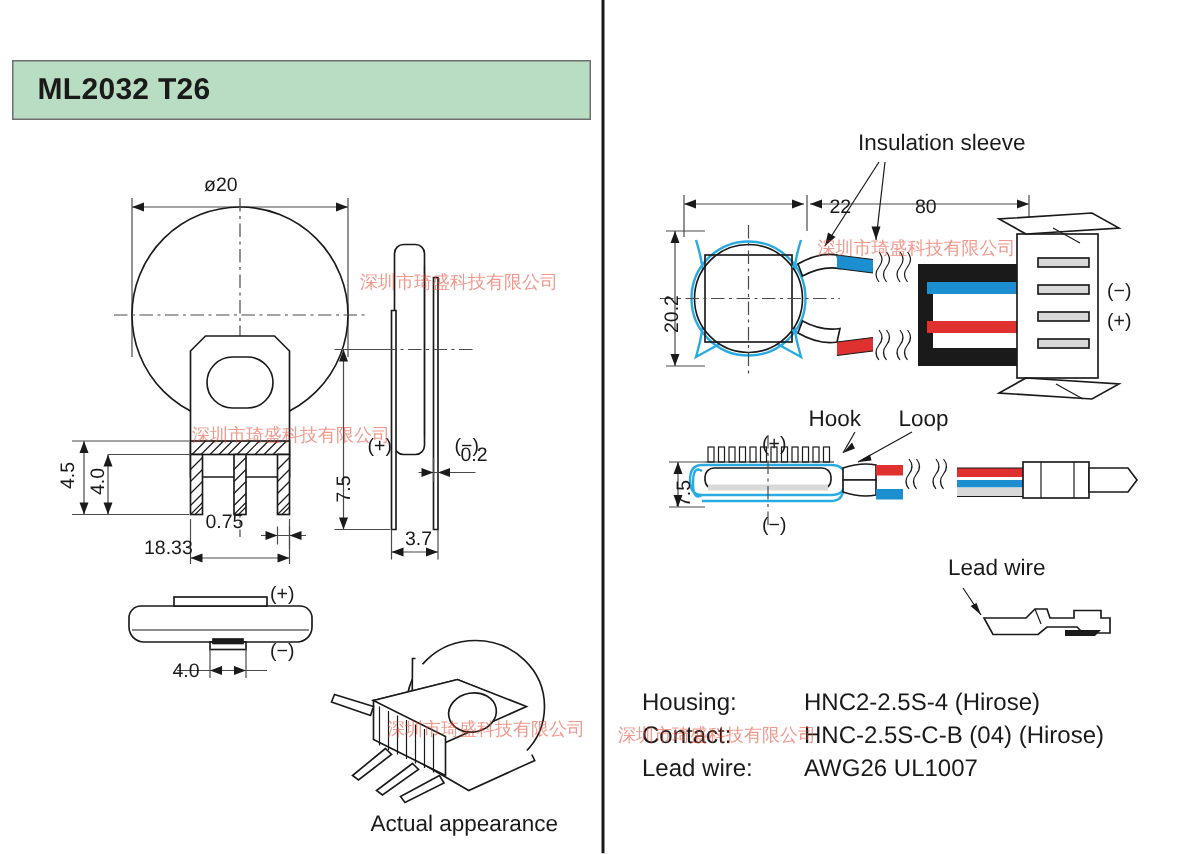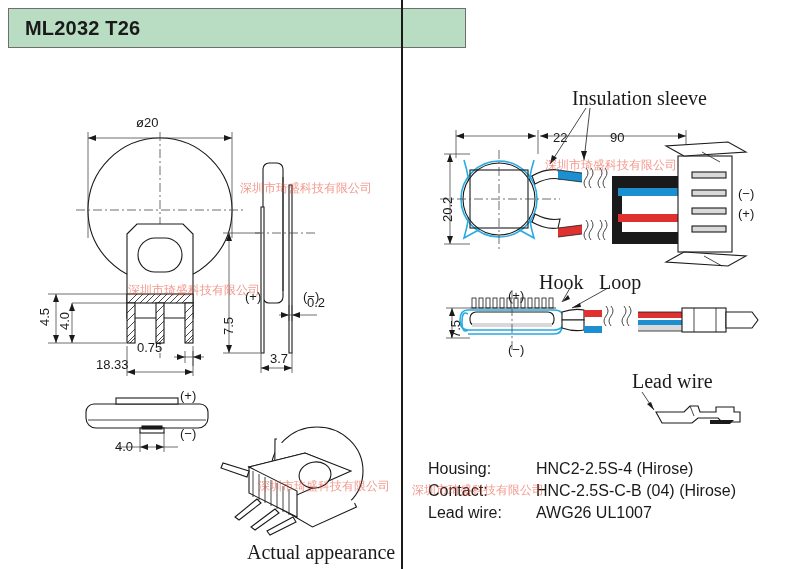--- a/index.html
+++ b/index.html
@@ -5,21 +5,21 @@
   html,body{margin:0;padding:0;background:#ffffff;}
   body{width:800px;height:569px;position:relative;overflow:hidden;
        font-family:"Liberation Sans","DejaVu Sans",sans-serif;color:#1a1a1a;}
   .page{position:absolute;inset:0;}
 
   
   .hdr{position:absolute;top:8px;height:40px;box-sizing:border-box;
        border:1px solid #6f6f6f;display:flex;align-items:center;}
   .hdr span{font-size:20px;font-weight:bold;letter-spacing:.2px;padding-left:16px;
             color:#1a1a1a;}
-  #hdr-left{left:8px;width:458px;background:#b9ddc2;}
+  #hdr-left{left:8px;width:386px;background:#b9ddc2;margin-top:32px;}
   #hdr-right{left:412px;width:380px;background:#aadcf5;}
 
   
   #divider{position:absolute;left:401px;top:0;width:2px;height:569px;background:#1a1a1a;}
 
   
   .canvas{position:absolute;}
   svg{display:block;overflow:visible;}
   .ln{stroke:#1a1a1a;fill:none;stroke-width:1.1;}
   .ln-thin{stroke:#1a1a1a;fill:none;stroke-width:.8;}
@@ -29,21 +29,21 @@
   .ln-cy{stroke:#29abe2;fill:none;stroke-width:1.6;}
   .fill-w{fill:#ffffff;}
   .fill-k{fill:#1a1a1a;}
   .fill-blue{fill:#1b8fd0;}
   .fill-red{fill:#e03131;}
   .fill-gray{fill:#d9d9d9;}
 
   
   .lbl{position:absolute;font-size:13px;color:#1a1a1a;white-space:nowrap;
        line-height:1;}
-  .lbl.big{font-size:20px;font-family:Liberation Serif, serif;}
+  .lbl.big{font-size:15px;}
   .rot{transform:rotate(-90deg);transform-origin:left top;}
 
   
   #spec{position:absolute;left:428px;top:458px;font-size:16px;line-height:22px;}
   #spec .row{display:flex;}
   #spec .k{width:108px;}
   #spec .v{}
 
   
   .wm{position:absolute;color:#e8442f;opacity:.55;font-size:12px;white-space:nowrap;
@@ -305,21 +305,21 @@
 
   <div class="canvas" style="left:530px;top:104px;width:90px;height:70px;">
     <svg width="90" height="70" viewBox="0 0 90 70">
       <path class="ln-thin" d="M56,4 L20,60"></path>
       <path class="fill-k" d="M20,60 l2,-9 5,3 z"></path>
       <path class="ln-thin" d="M60,4 L54,56"></path>
       <path class="fill-k" d="M54,56 l-3,-9 6,0 z"></path>
     </svg>
   </div>
   <div class="lbl" style="left:512px;top:131px;margin-left:41px;">22</div>
-  <div class="lbl" style="left:610px;top:131px;">90</div>
+  <div class="lbl" style="left:610px;top:131px;">80</div>
   <div class="lbl rot" style="left:441px;top:222px;">20.2</div>
   <div class="lbl" style="left:738px;top:187px;">(−)</div>
   <div class="lbl" style="left:738px;top:207px;">(+)</div>
 
   <div class="canvas" id="cv-wk-side" style="left:448px;top:290px;width:340px;height:70px;">
     <svg width="340" height="70" viewBox="0 0 340 70">
 
       <line class="ln-dim" x1="-2" y1="18" x2="22" y2="18"></line>
       <line class="ln-dim" x1="-2" y1="48" x2="22" y2="48"></line>
       <line class="ln-dim" x1="4" y1="18" x2="4" y2="48"></line>

